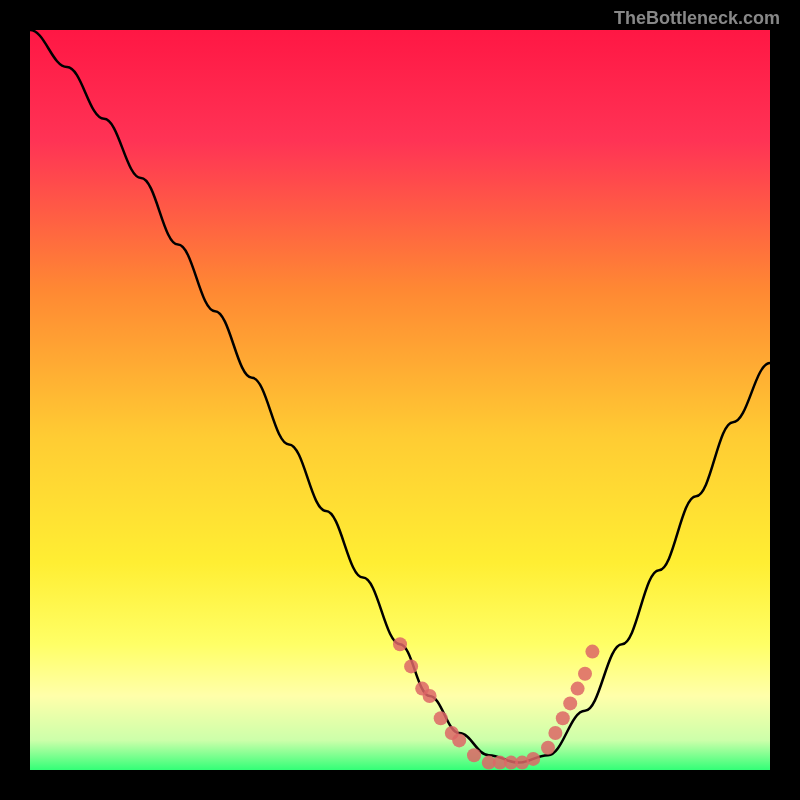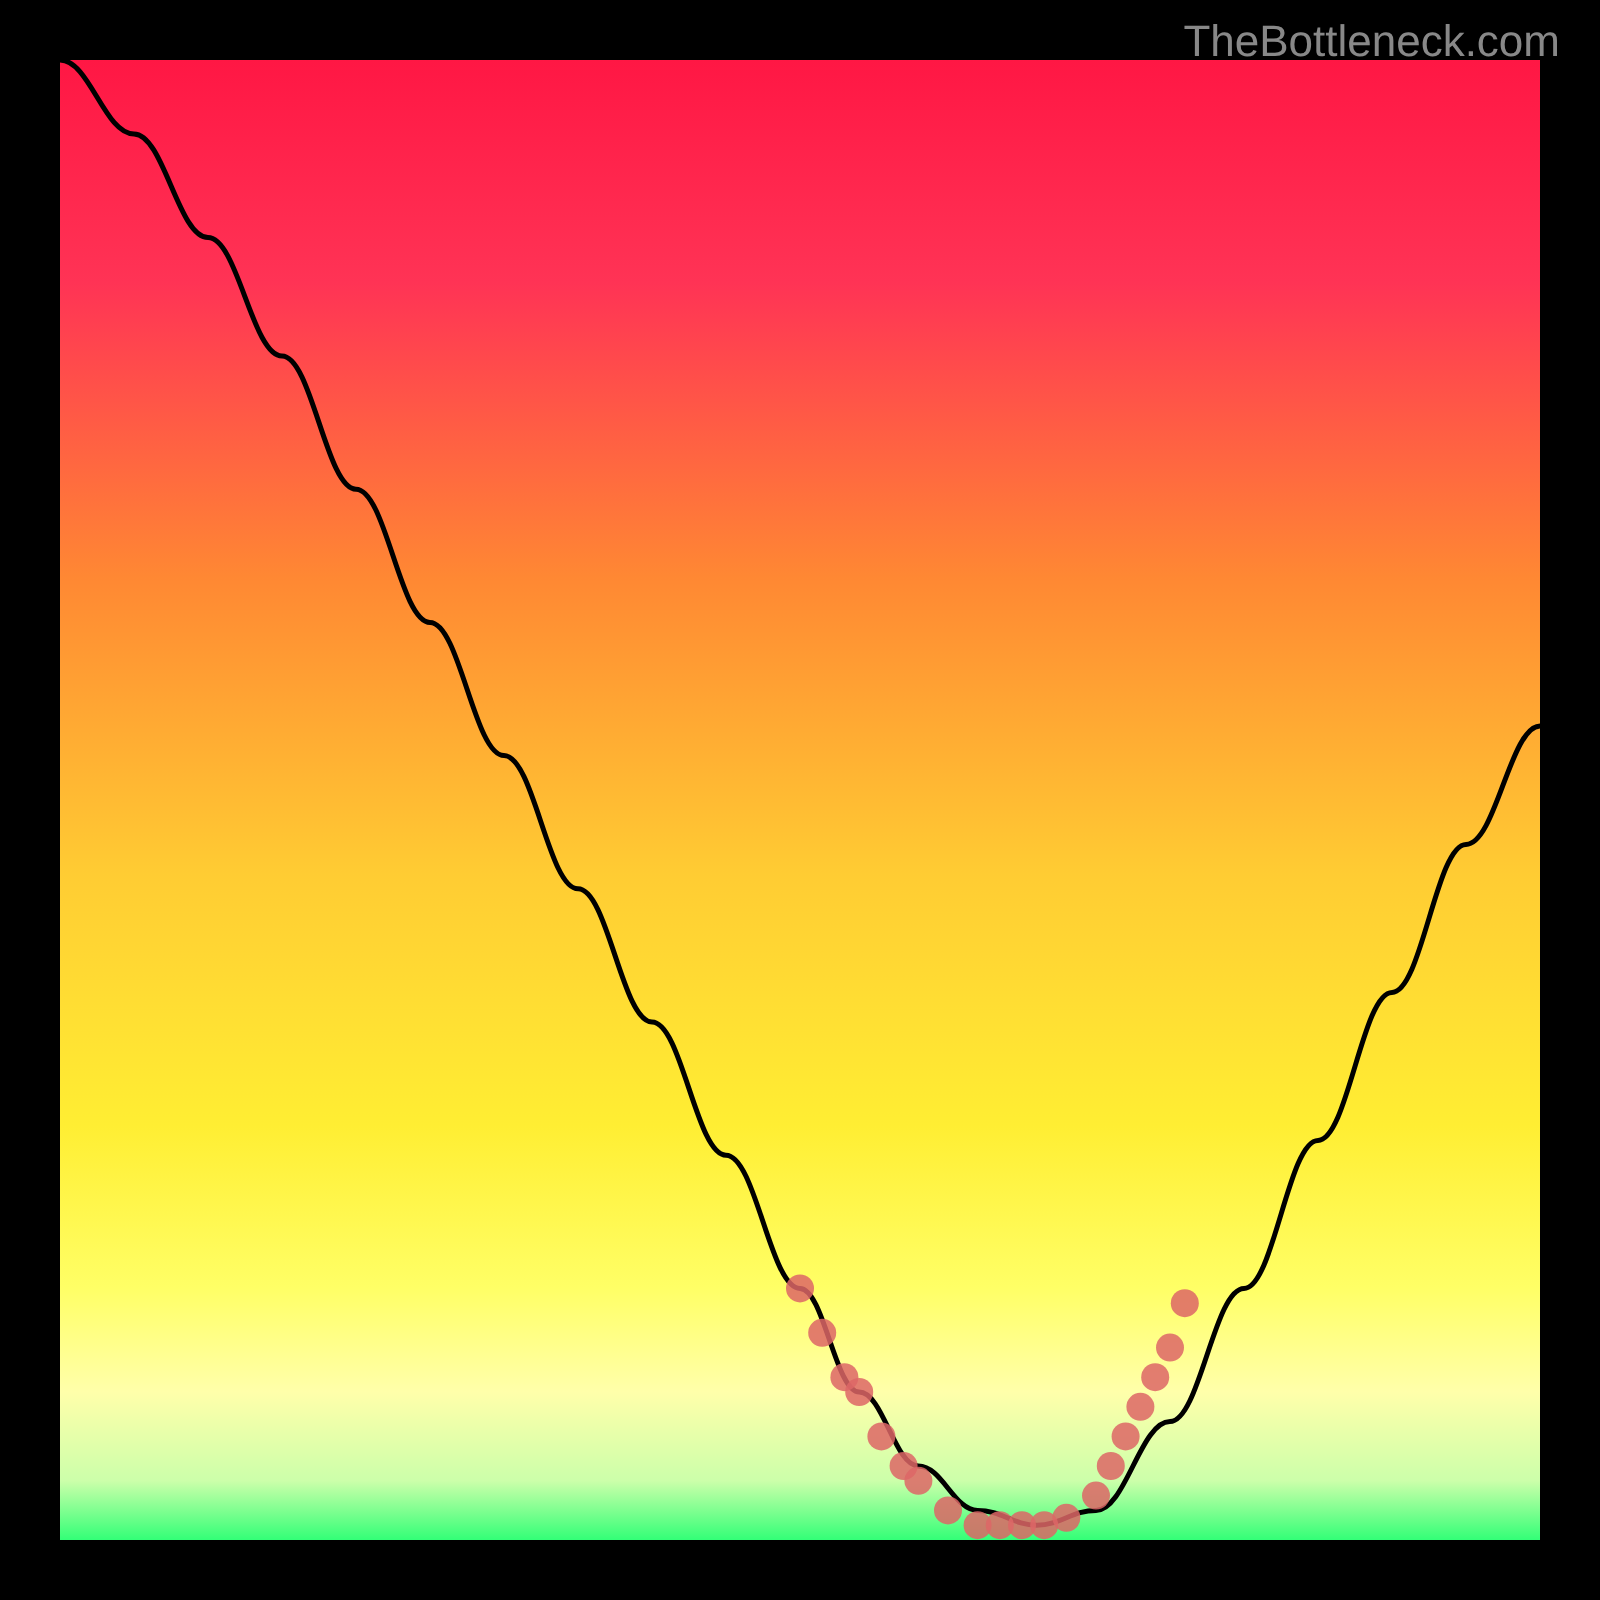--- a/index.html
+++ b/index.html
@@ -9,22 +9,22 @@
       height: 800px;
       background: #000;
       position: relative;
       font-family: Arial, sans-serif;
     }
     .watermark {
       position: absolute;
       top: 8px;
       right: 20px;
       color: #888;
-      font-size: 22px;
-      font-weight: normal;
+      font-size: 18px;
+      font-weight: bold;
       z-index: 10;
     }
     .chart-container {
       position: absolute;
       top: 30px;
       left: 30px;
       width: 740px;
       height: 740px;
     }
     .gradient-bg {

